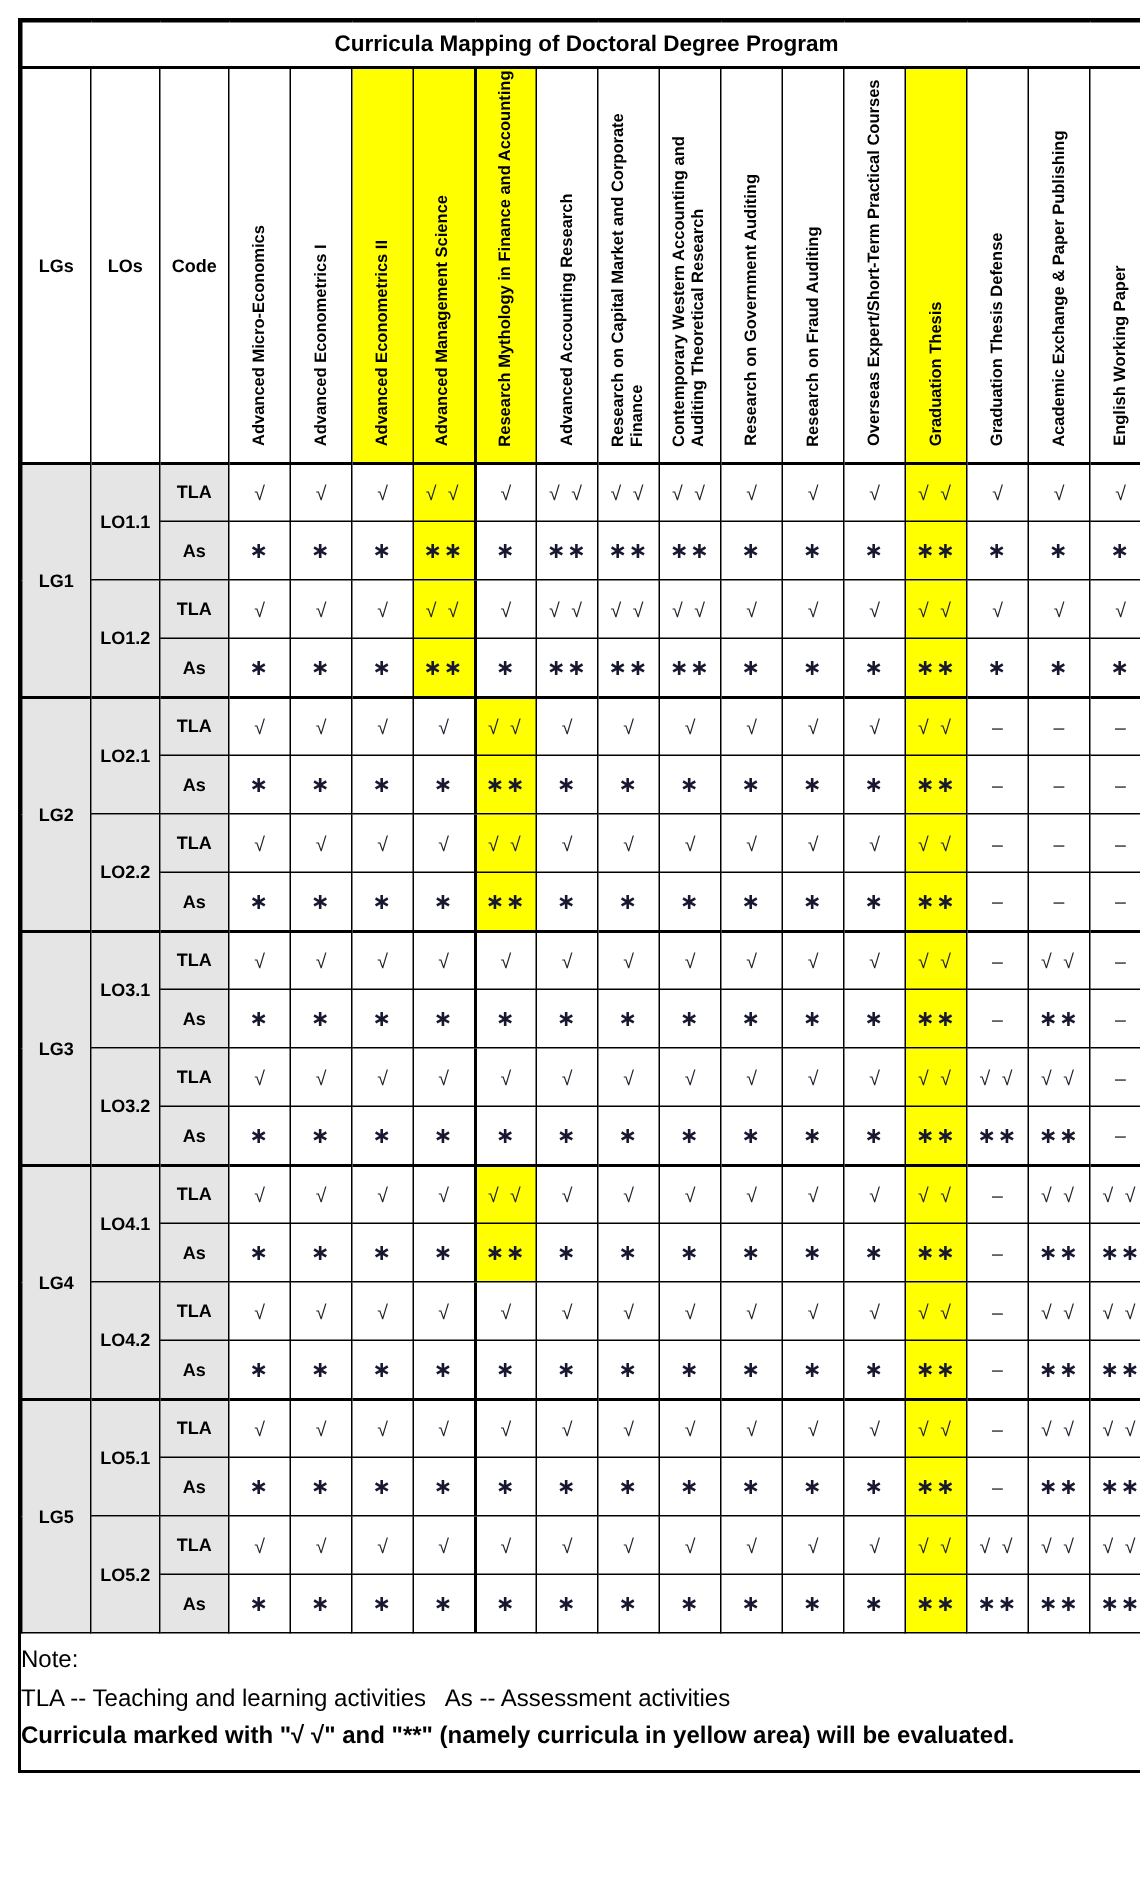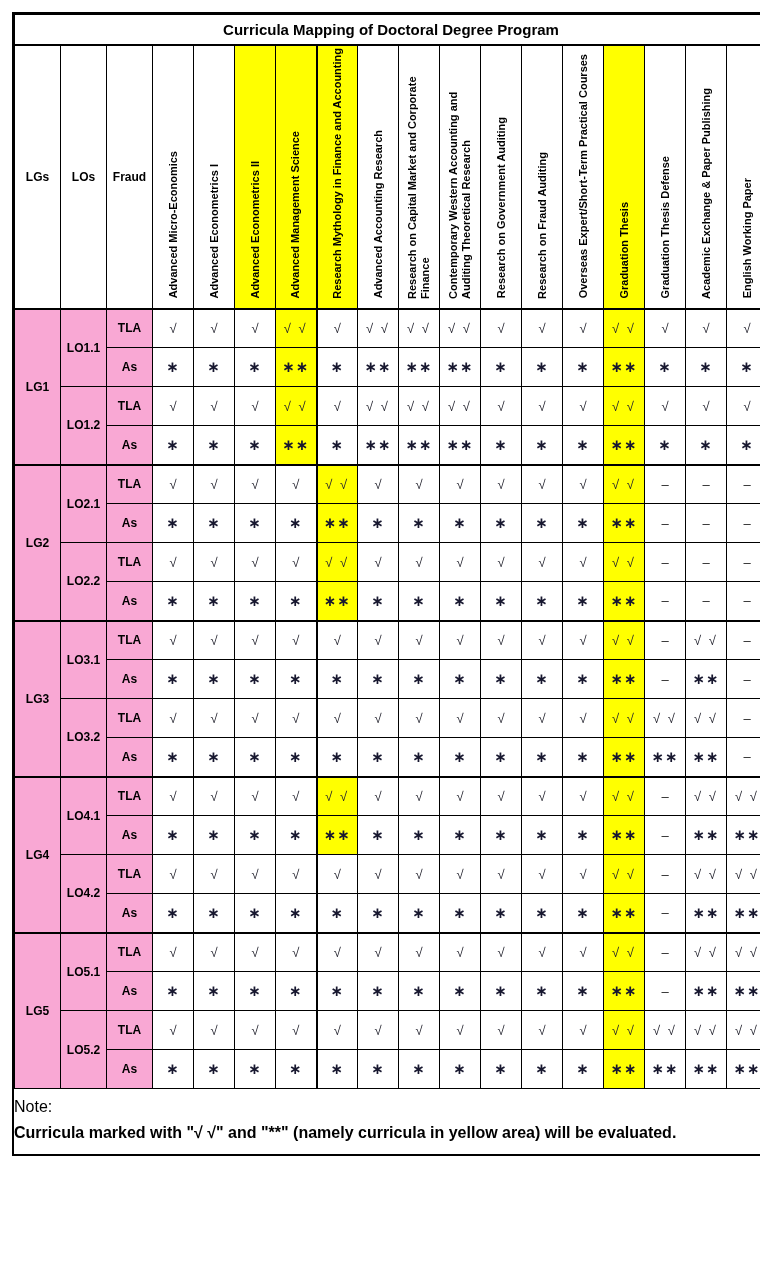--- a/index.html
+++ b/index.html
@@ -9,21 +9,21 @@
   table { border-collapse: collapse; table-layout: fixed; width: 100%; }
   td, th { border: 1px solid #000; padding: 0; overflow: hidden; }
   .title-cell { height: 30px; font-weight: bold; font-size: 15px; text-align: center;
     vertical-align: middle; border-bottom: 2px solid #000; }
   .head-label { font-weight: bold; font-size: 12px; text-align: center; vertical-align: middle; }
   .course-th { height: 264px; vertical-align: bottom; text-align: center; padding: 0 1px 5px 1px; }
   .vtext { display: inline-block; writing-mode: vertical-rl; transform: rotate(180deg);
     font-weight: bold; font-size: 11px; line-height: 1.18; max-height: 252px;
     text-align: left; white-space: normal; }
   .lg-cell, .lo-cell, .code-cell { font-weight: bold; font-size: 12px;
-    text-align: center; vertical-align: middle; background: #f9a8d4; }
+    text-align: center; vertical-align: middle; background: #e5e5e5; }
   td.sym { height: 39px; text-align: center; vertical-align: middle; font-size: 13px; color: #23232e; }
   td.sym.t2 { font-style: italic; letter-spacing: 2px; }
   td.sym.s1, td.sym.s2 { font-size: 15px; font-weight: bold; color: #17172f; letter-spacing: 1px; }
   td.sym.d { font-size: 13px; color: #222; }
   .thickL { border-left: 2px solid #000; }
   tr.sec td { border-top: 2px solid #000; }
   .note { padding: 5px 8px 9px 0; font-size: 16px; line-height: 1.6; }
   .note div { white-space: pre-wrap; }
   .note .bold { font-weight: bold; }
 </style>
@@ -37,21 +37,21 @@
         <col style="width:46px">
         <col style="width:46px">
     </colgroup>
     <thead>
       <tr>
         <td class="title-cell" colspan="18">Curricula Mapping of Doctoral Degree Program</td>
       </tr>
       <tr id="course-row">
         <th class="head-label">LGs</th>
         <th class="head-label">LOs</th>
-        <th class="head-label">Fraud</th>
+        <th class="head-label">Code</th>
       <th class="course-th"><div class="vtext">Advanced Micro-Economics</div></th>
           <th class="course-th"><div class="vtext">Advanced Econometrics I</div></th>
           <th class="course-th" style="background: rgb(255, 255, 0);"><div class="vtext">Advanced  Econometrics II</div></th>
           <th class="course-th" style="background: rgb(255, 255, 0);"><div class="vtext">Advanced Management Science</div></th>
           <th class="course-th thickL" style="background: rgb(255, 255, 0);"><div class="vtext">Research Mythology in Finance and Accounting</div></th>
           <th class="course-th"><div class="vtext">Advanced Accounting Research</div></th>
           <th class="course-th"><div class="vtext">Research on  Capital Market and Corporate Finance</div></th>
           <th class="course-th"><div class="vtext">Contemporary Western Accounting and Auditing Theoretical Research</div></th>
           <th class="course-th"><div class="vtext">Research on Government Auditing</div></th>
           <th class="course-th"><div class="vtext">Research on Fraud Auditing</div></th>
@@ -435,15 +435,16 @@
           <td class="sym s1">∗</td>
           <td class="sym s2" style="background: rgb(255, 255, 0);">∗∗</td>
           <td class="sym s2">∗∗</td>
           <td class="sym s2">∗∗</td>
           <td class="sym s2">∗∗</td>
         </tr>
       </tbody>
   </table>
   <div class="note">
     <div>Note:</div>
+    <div>TLA -- Teaching and learning activities   As -- Assessment activities</div>
     <div class="bold">Curricula marked with "√ √" and "**" (namely curricula in yellow area) will be evaluated.</div>
   </div>
 </div>
 
 </body></html>

